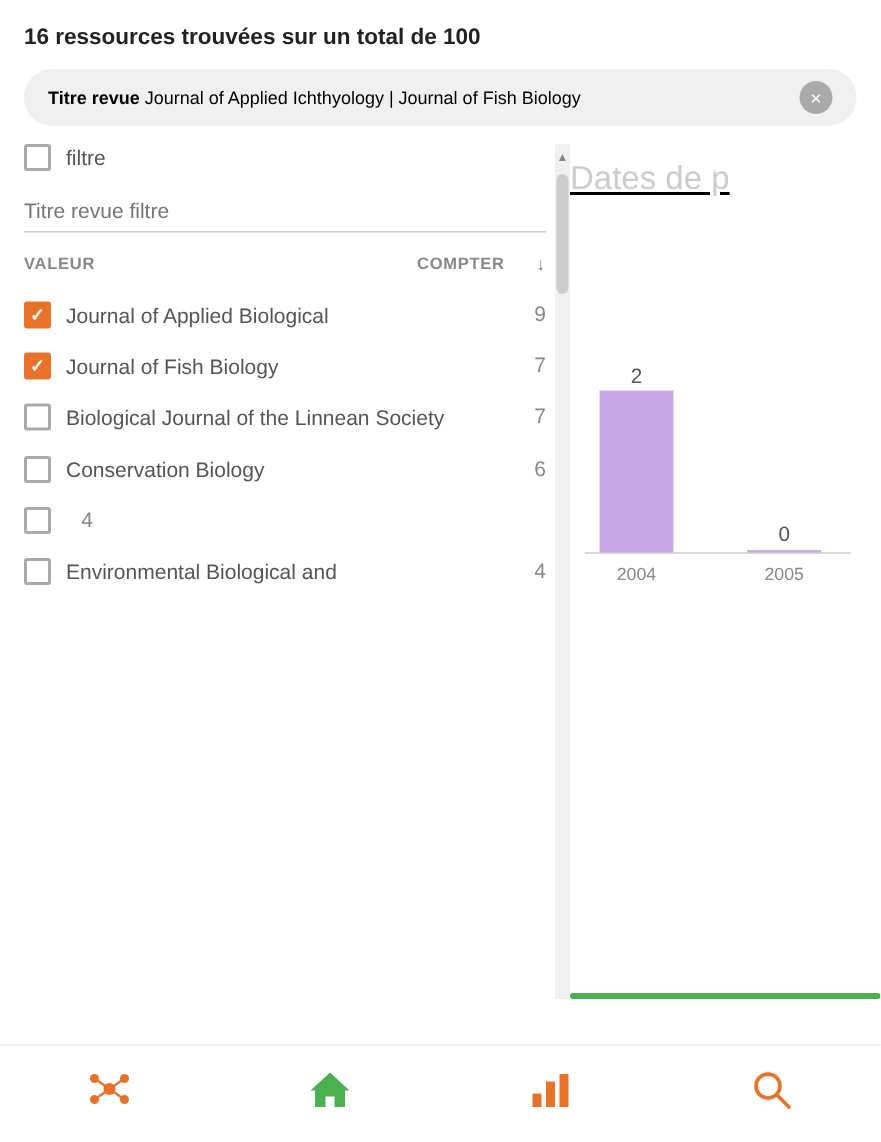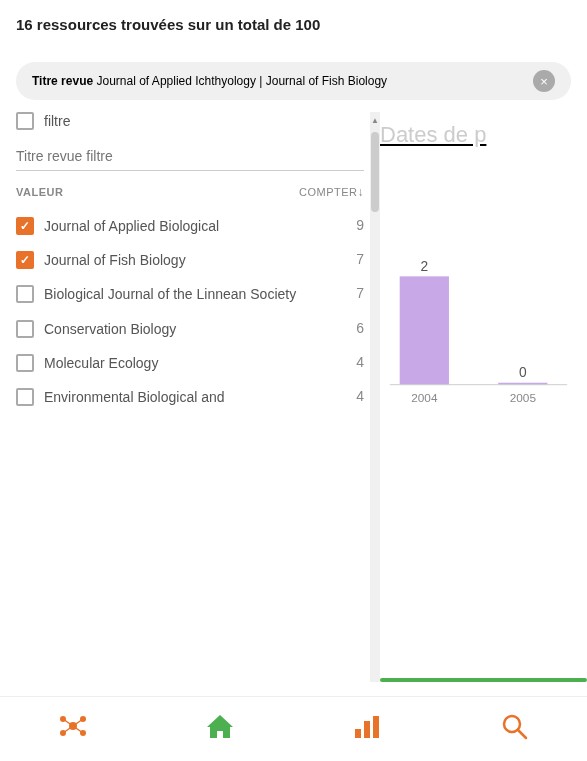--- a/index.html
+++ b/index.html
@@ -7,21 +7,21 @@
       font-family: Arial, sans-serif;
       width: 587px;
       min-height: 761px;
       background: #fff;
       overflow-x: hidden;
       position: relative;
     }
 
     
     .header {
-      padding: 16px 16px 28px 16px;
+      padding: 16px 16px 12px 16px;
     }
     .header-title {
       font-size: 15px;
       font-weight: bold;
       color: #222;
     }
 
     
     .filter-tag {
       margin: 0 16px 12px 16px;
@@ -128,26 +128,26 @@
       margin-bottom: 6px;
     }
     .table-header-valeur {
       font-size: 11px;
       font-weight: bold;
       color: #888;
       letter-spacing: 0.5px;
     }
     .table-header-compter {
       font-size: 11px;
-      font-weight: normal;
+      font-weight: bold;
       color: #888;
       letter-spacing: 0.5px;
       display: flex;
       align-items: center;
-      gap: 0;
+      gap: 21px;
     }
     .sort-icon {
       font-size: 12px;
     }
 
     
     .filter-items {
       list-style: none;
     }
     .filter-item {
@@ -320,21 +320,20 @@
         <span class="filter-item-label">Biological Journal of the Linnean Society</span>
         <span class="filter-item-count">7</span>
       </li>
       <li class="filter-item">
         <div class="checkbox"></div>
         <span class="filter-item-label">Conservation Biology</span>
         <span class="filter-item-count">6</span>
       </li>
       <li class="filter-item">
         <div class="checkbox"></div>
-        <span class="filter-item-label">Molecular Ecology</span>
         <span class="filter-item-count">4</span>
       </li>
       <li class="filter-item">
         <div class="checkbox"></div>
         <span class="filter-item-label">Environmental Biological and</span>
         <span class="filter-item-count">4</span>
       </li>
     </ul>
   </div>
 

